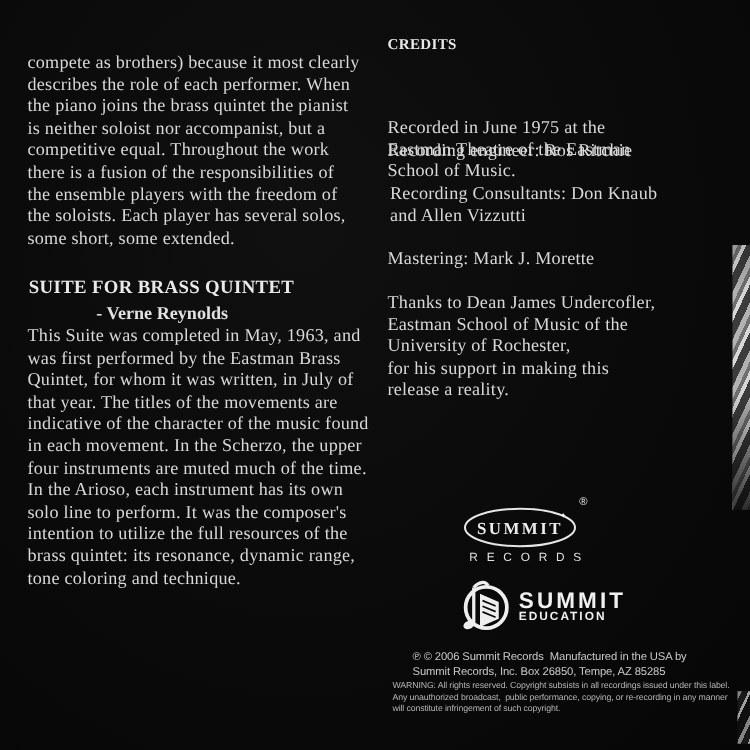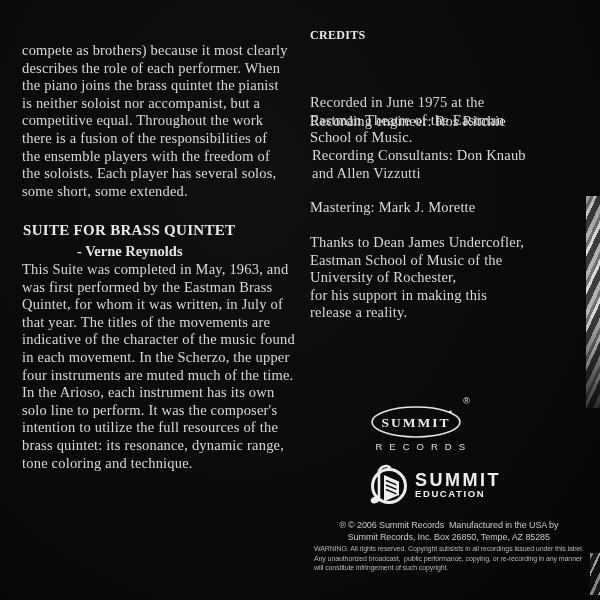--- a/index.html
+++ b/index.html
@@ -75,23 +75,22 @@
   .edu-text { margin-left: 5px; font-family: "Liberation Sans", sans-serif; color: #f0f0f0; }
   .edu-line1 { font-size: 18px; font-weight: bold; letter-spacing: 2.5px; line-height: 17px; }
   .edu-line2 { font-size: 9.5px; font-weight: bold; letter-spacing: 1.6px; line-height: 10px; }
   
   .fineprint { left: 314px; top: 520px; font-family: "Liberation Sans", sans-serif; }
   .fp-main {
     font-size: 9px;
     line-height: 11.5px;
     color: #c9c9c9;
     white-space: pre;
-    margin: 0 0 1px 0;
+    margin: 0 0 1px 16px;
     letter-spacing: -0.1px;
-    text-align: center;
   }
   .fp-warning {
     font-size: 7px;
     line-height: 9.6px;
     color: #b5b5b5;
     white-space: pre;
     margin: 0;
     letter-spacing: -0.1px;
   }
   

